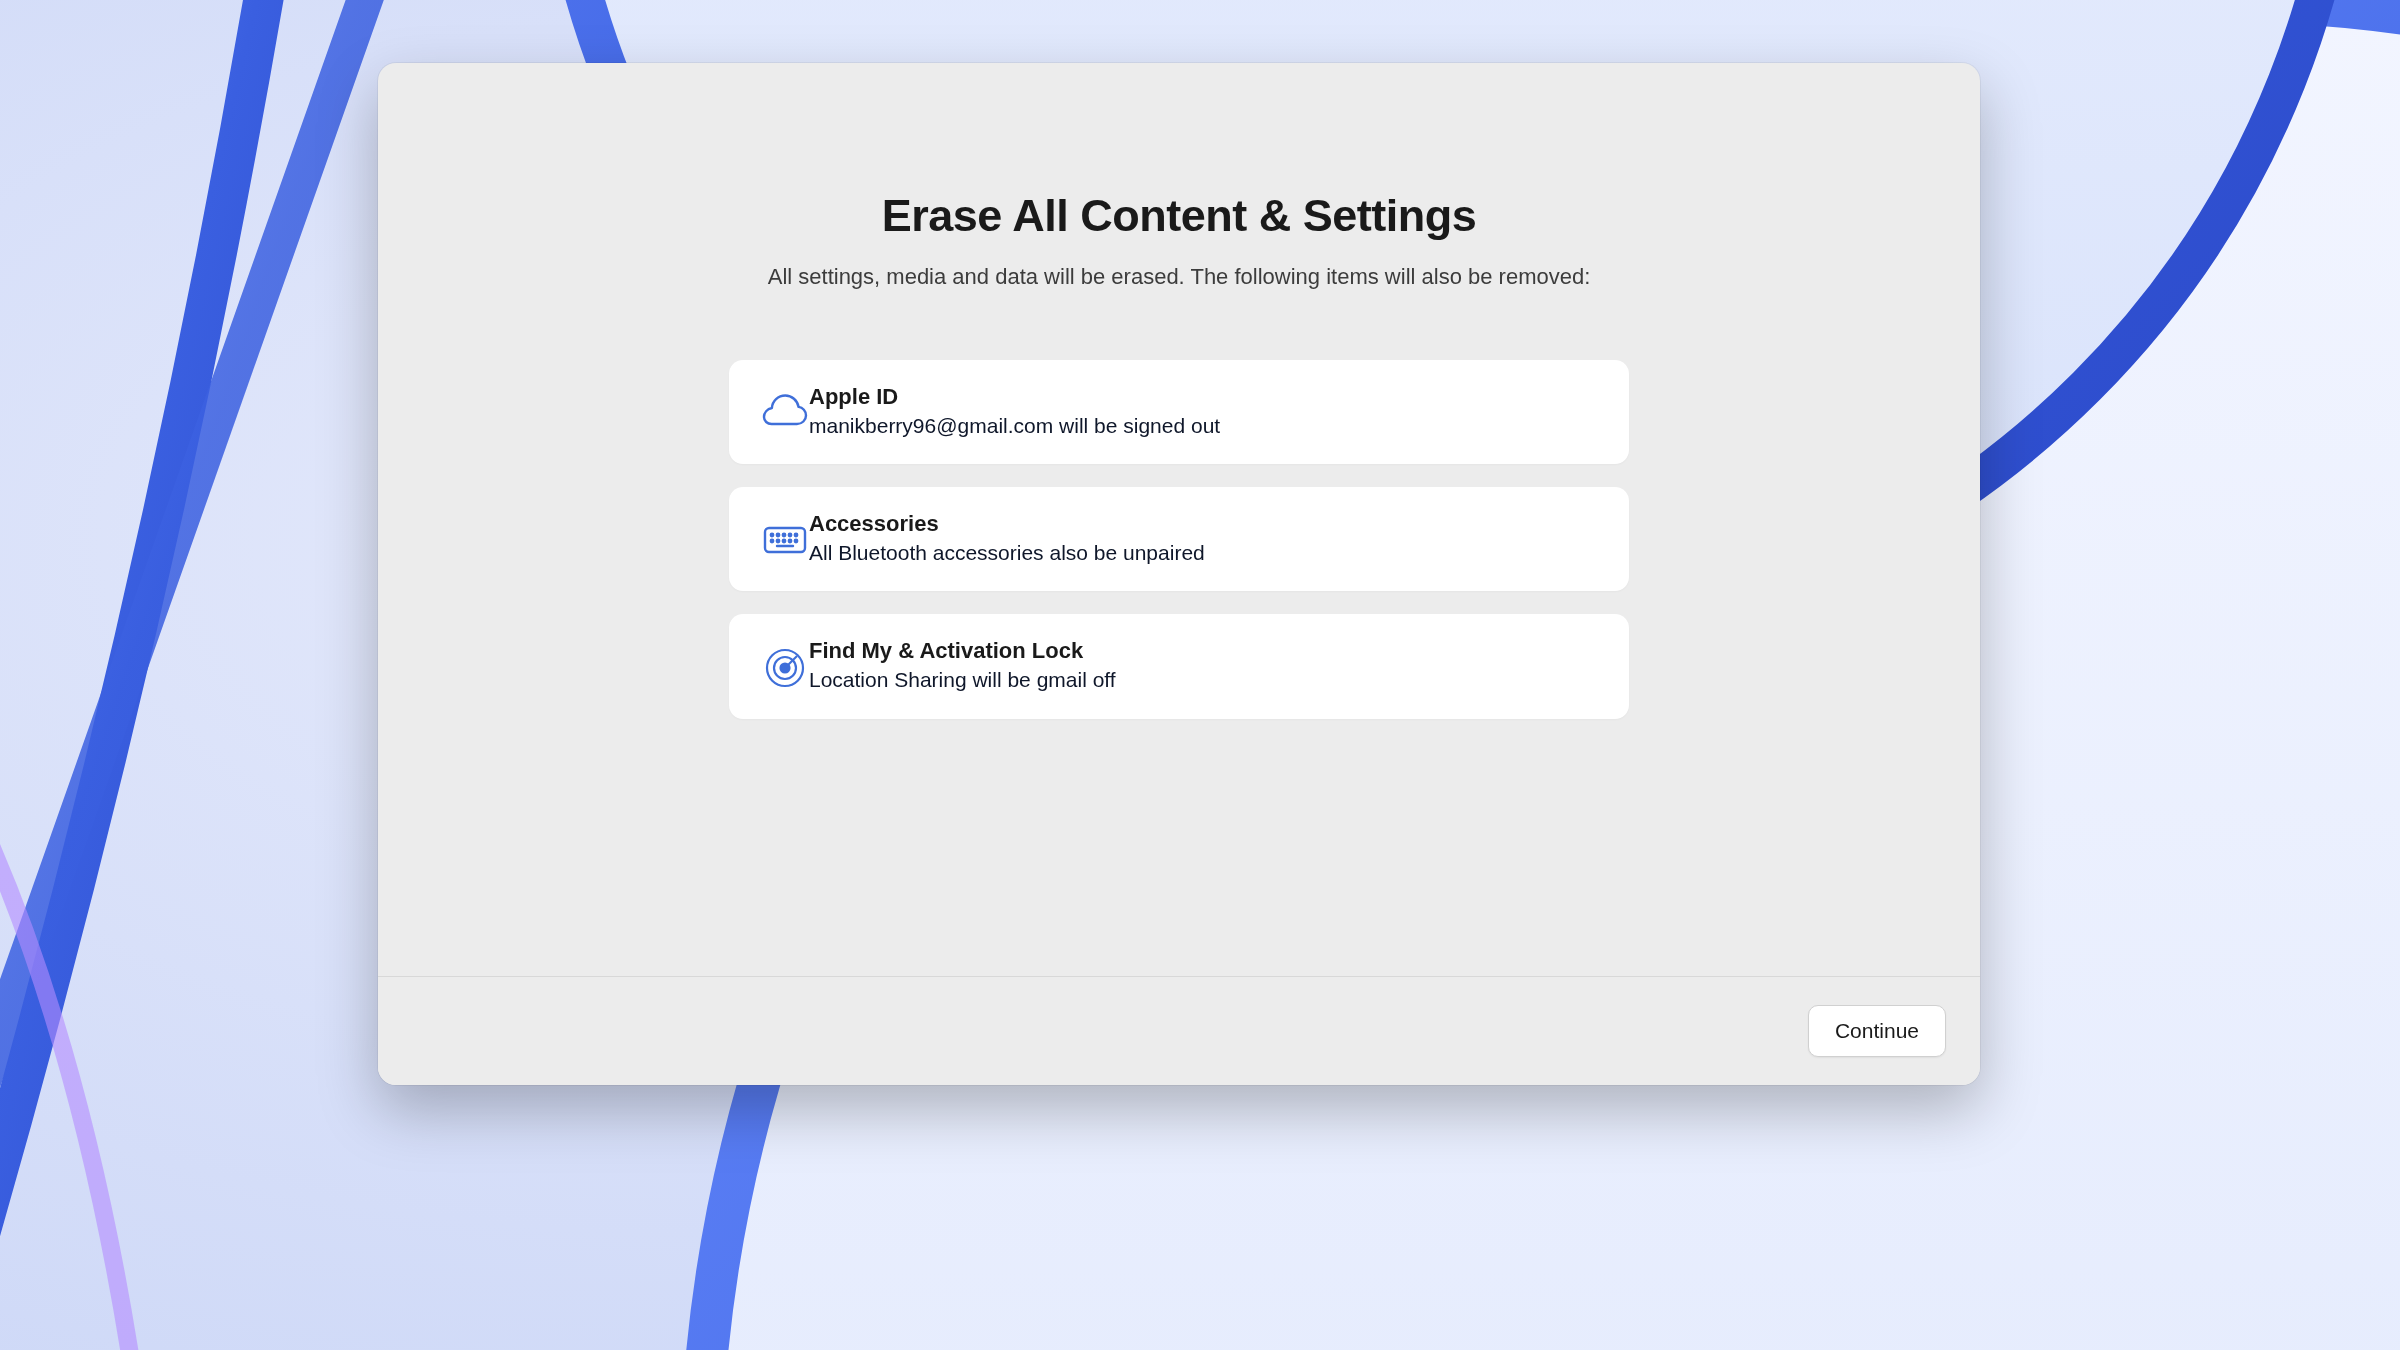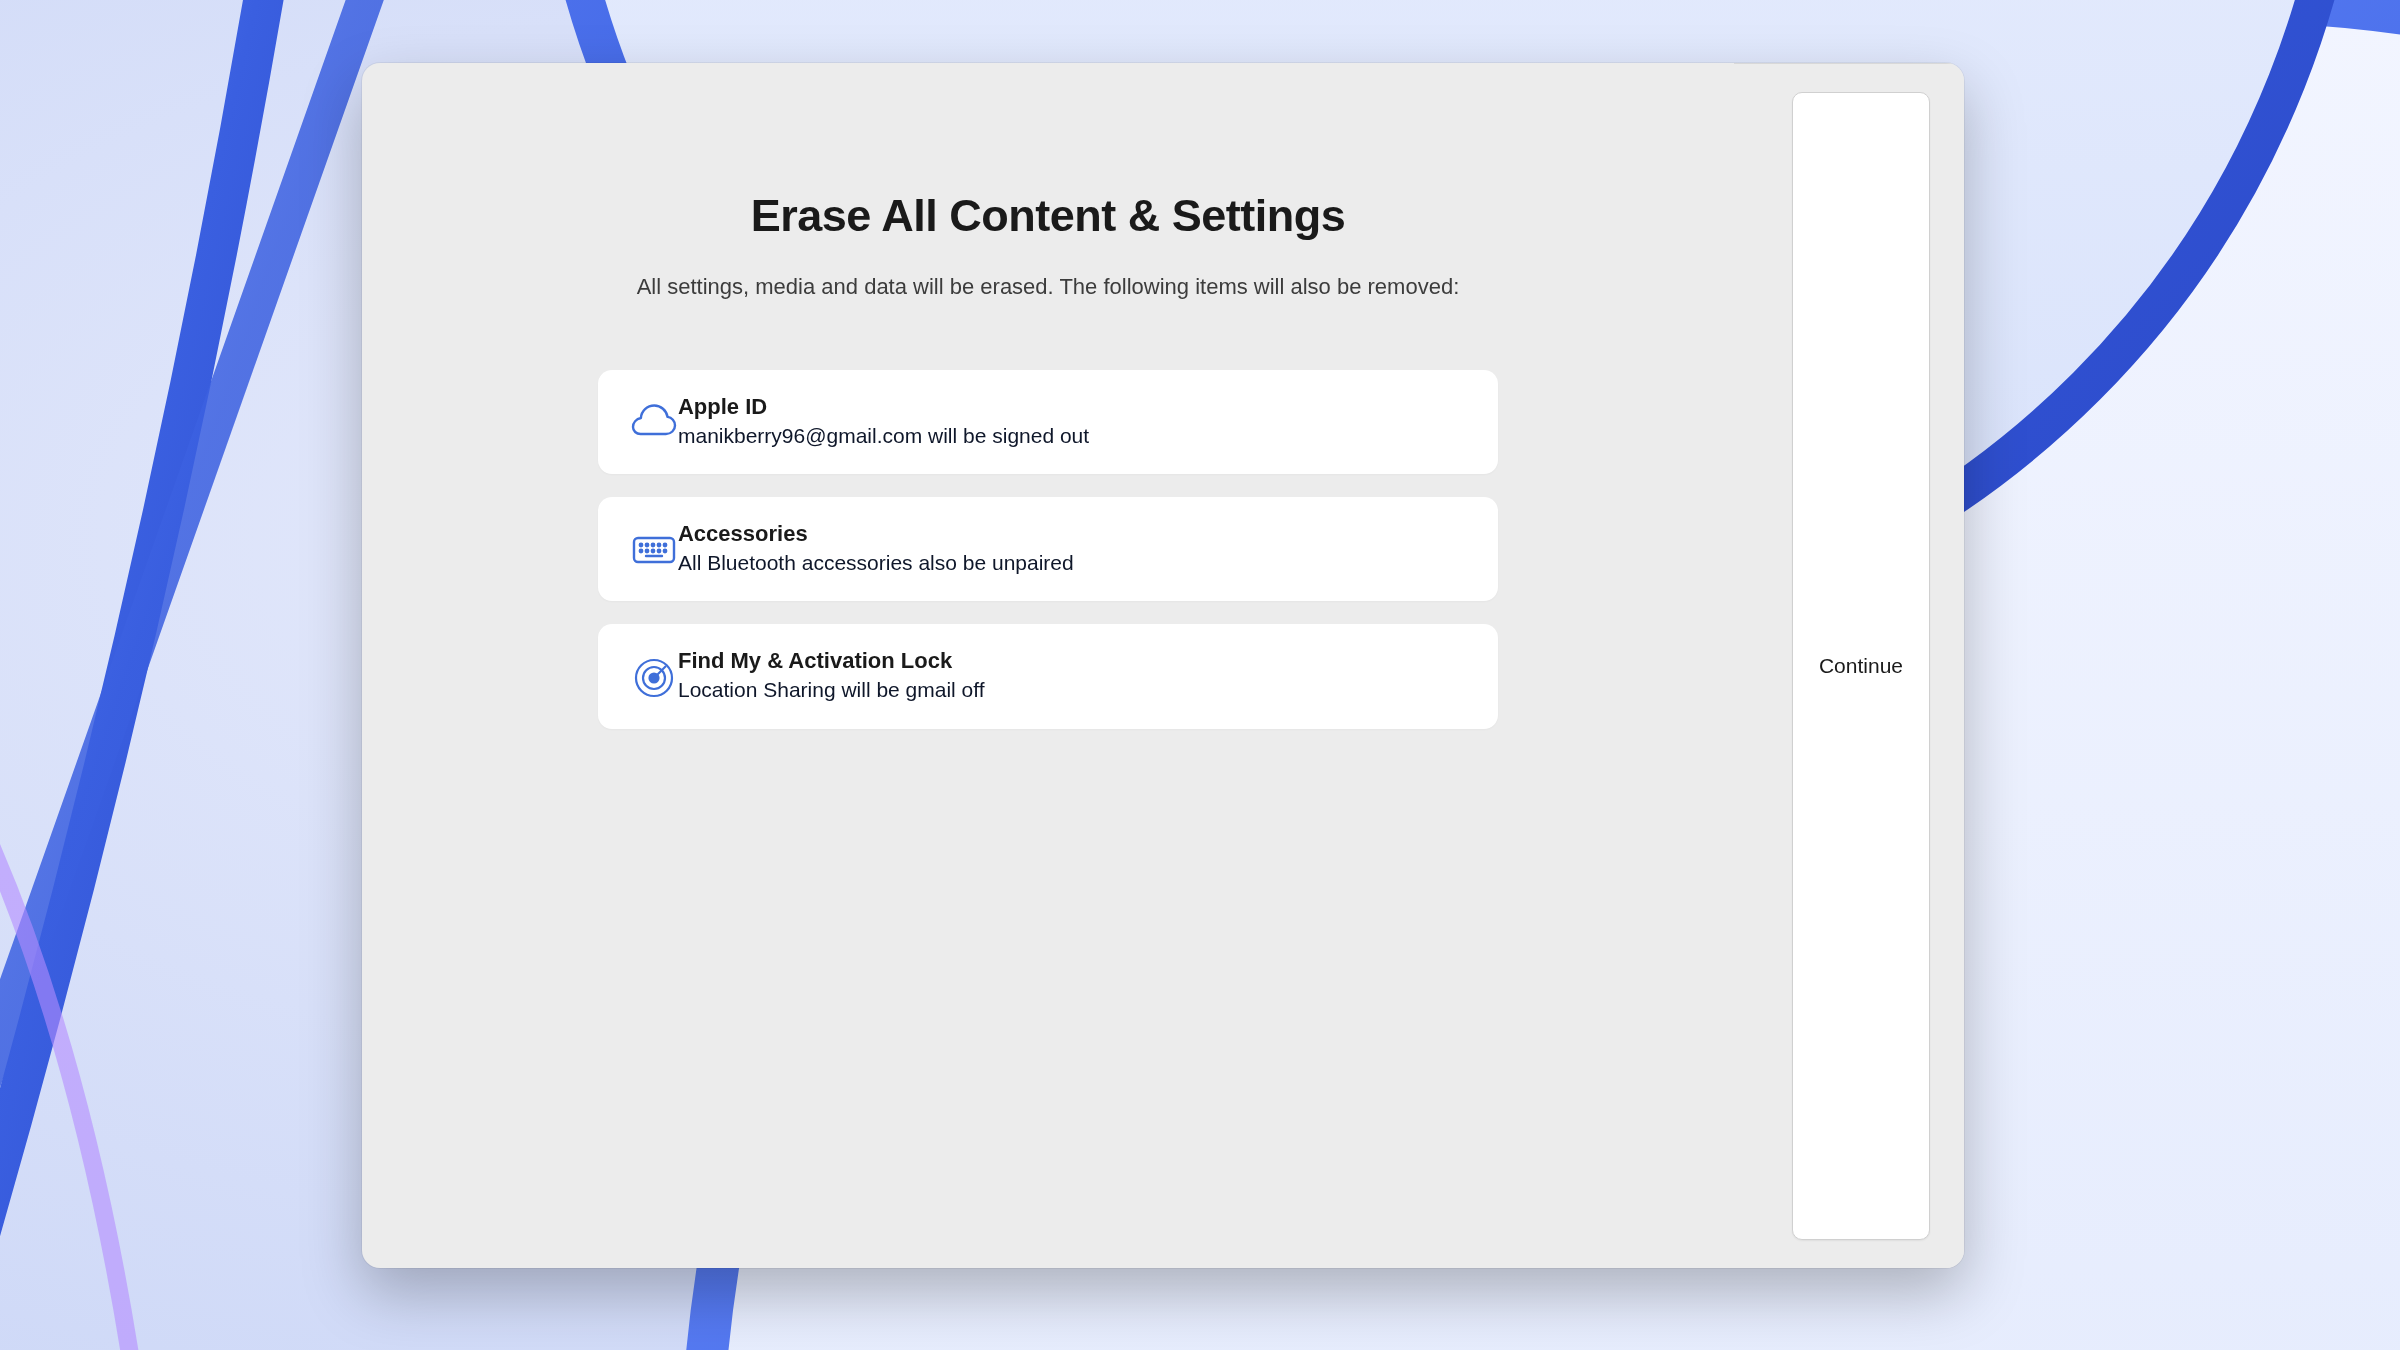--- a/index.html
+++ b/index.html
@@ -18,50 +18,51 @@
   }
   
   .wallpaper {
     position: absolute;
     inset: 0;
     z-index: 0;
   }
   
   .dialog {
     position: absolute;
-    left: 362px;
+    left: 378px;
     top: 63px;
     width: 1602px;
-    height: 1205px;
+    height: 1022px;
     background: #ececec;
     border-radius: 18px;
     box-shadow: 0 25px 60px rgba(0,0,0,0.25), 0 0 0 1px rgba(0,0,0,0.05);
     z-index: 10;
     display: flex;
+    flex-direction: column;
     overflow: hidden;
   }
   
   .dialog-body {
     flex: 1;
     display: flex;
     flex-direction: column;
     align-items: center;
     padding-top: 127px;
   }
   
   .title {
     font-size: 45px;
     font-weight: 700;
     color: #1a1a1a;
     letter-spacing: -0.5px;
     text-align: center;
   }
   
   .subtitle {
-    margin-top: 30px;
+    margin-top: 20px;
     font-size: 22px;
     color: #3c3c3c;
     text-align: center;
     max-width: 880px;
     line-height: 1.35;
   }
   
   .card-list {
     margin-top: 68px;
     width: 900px;

